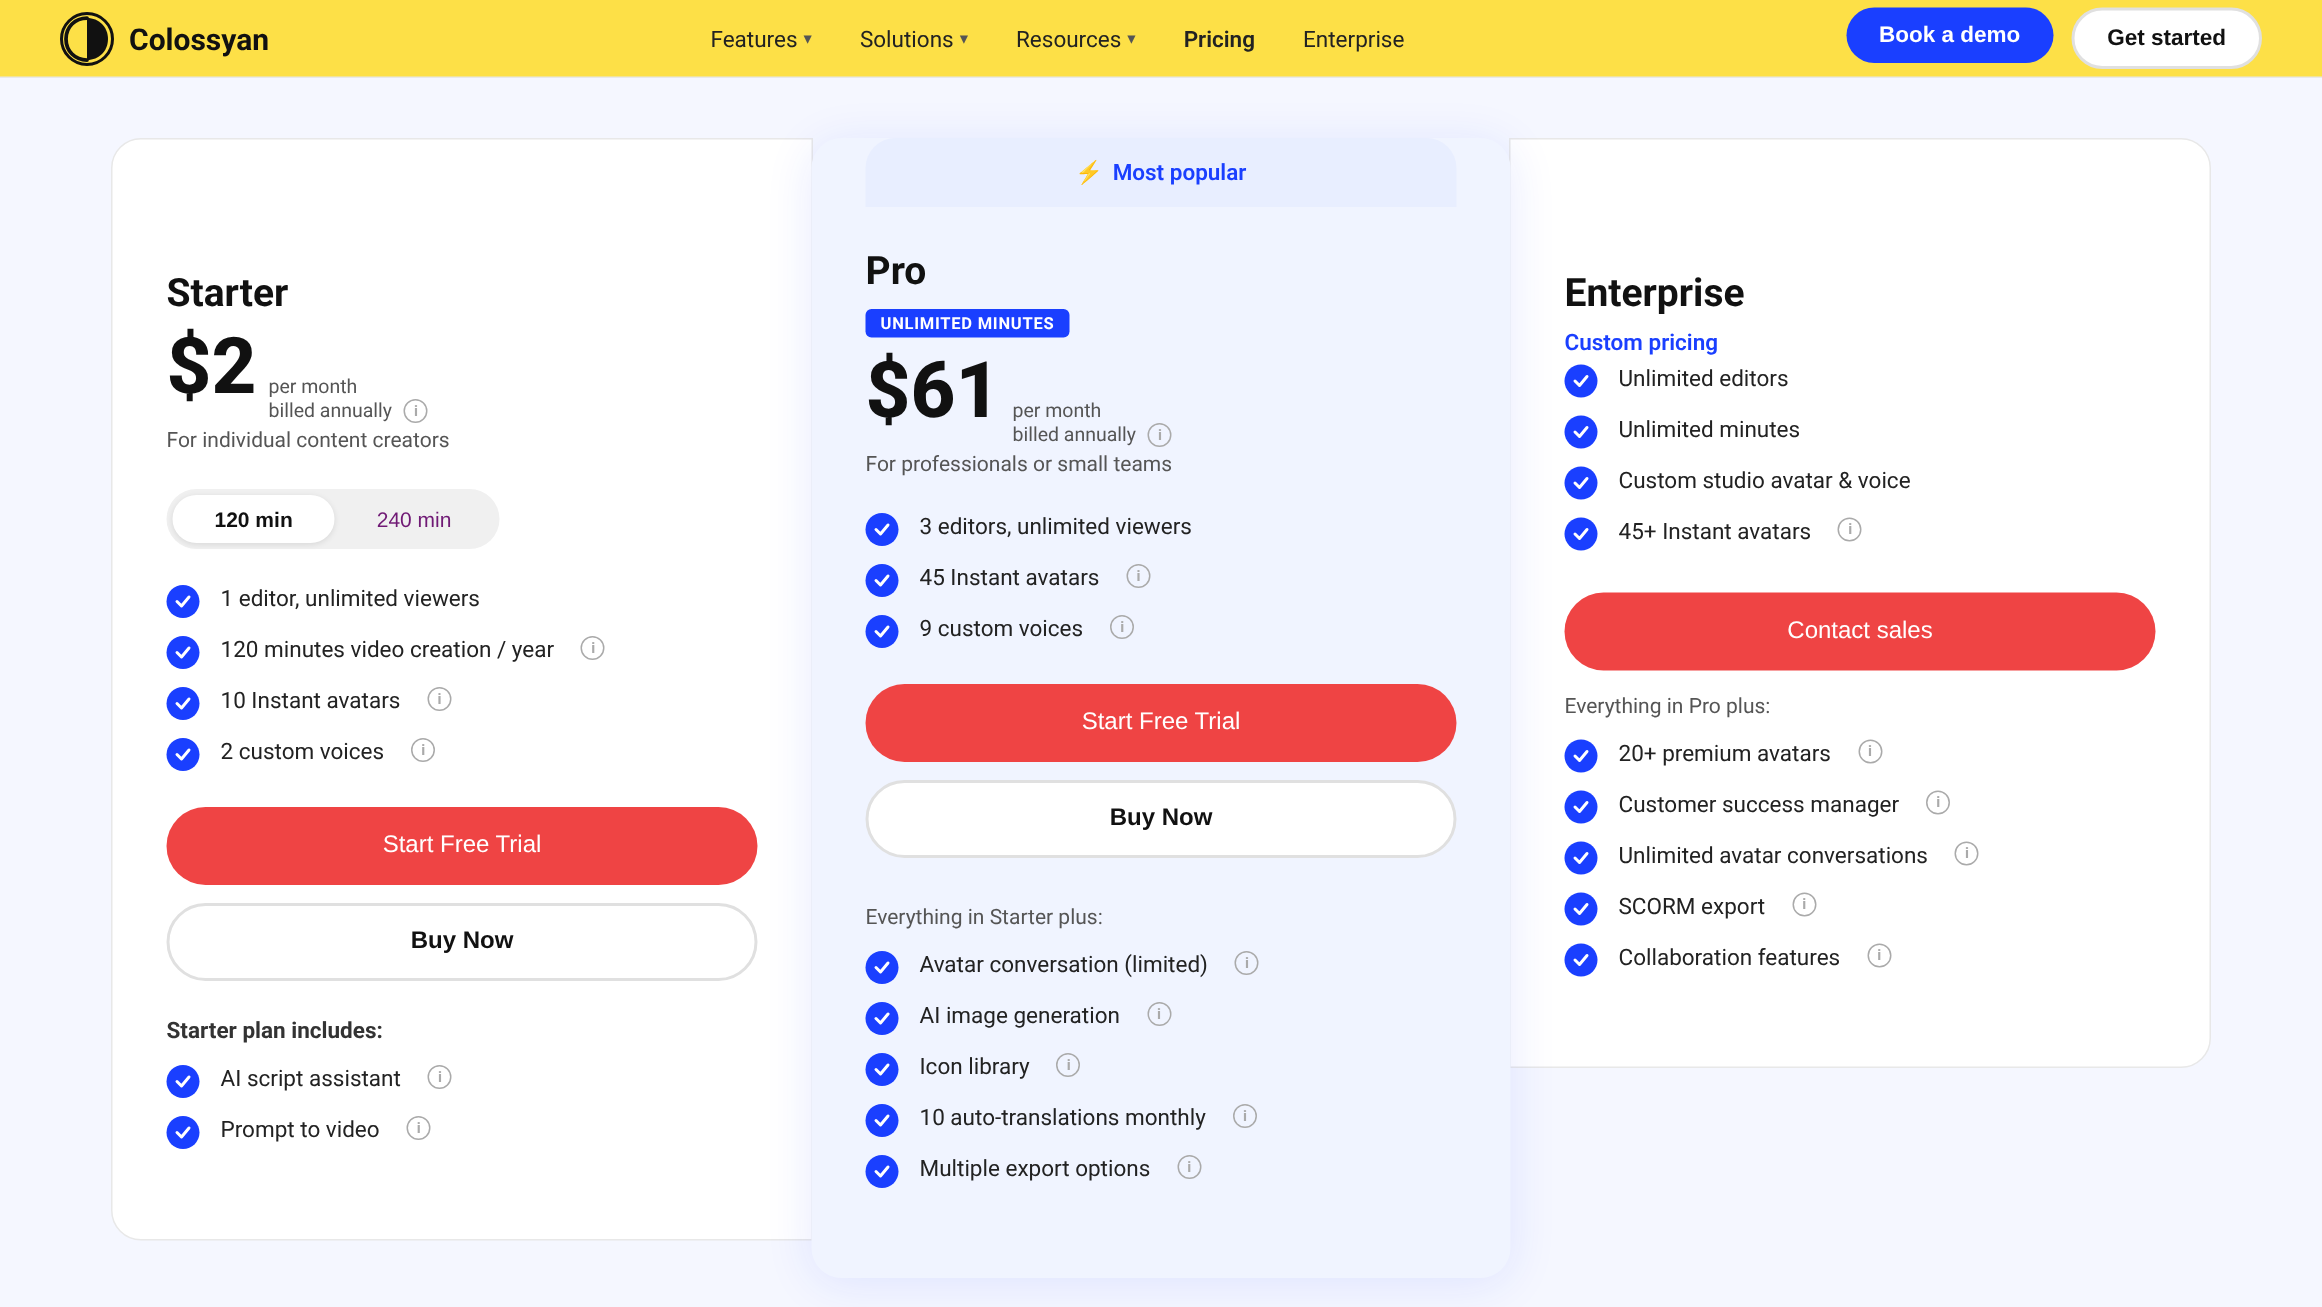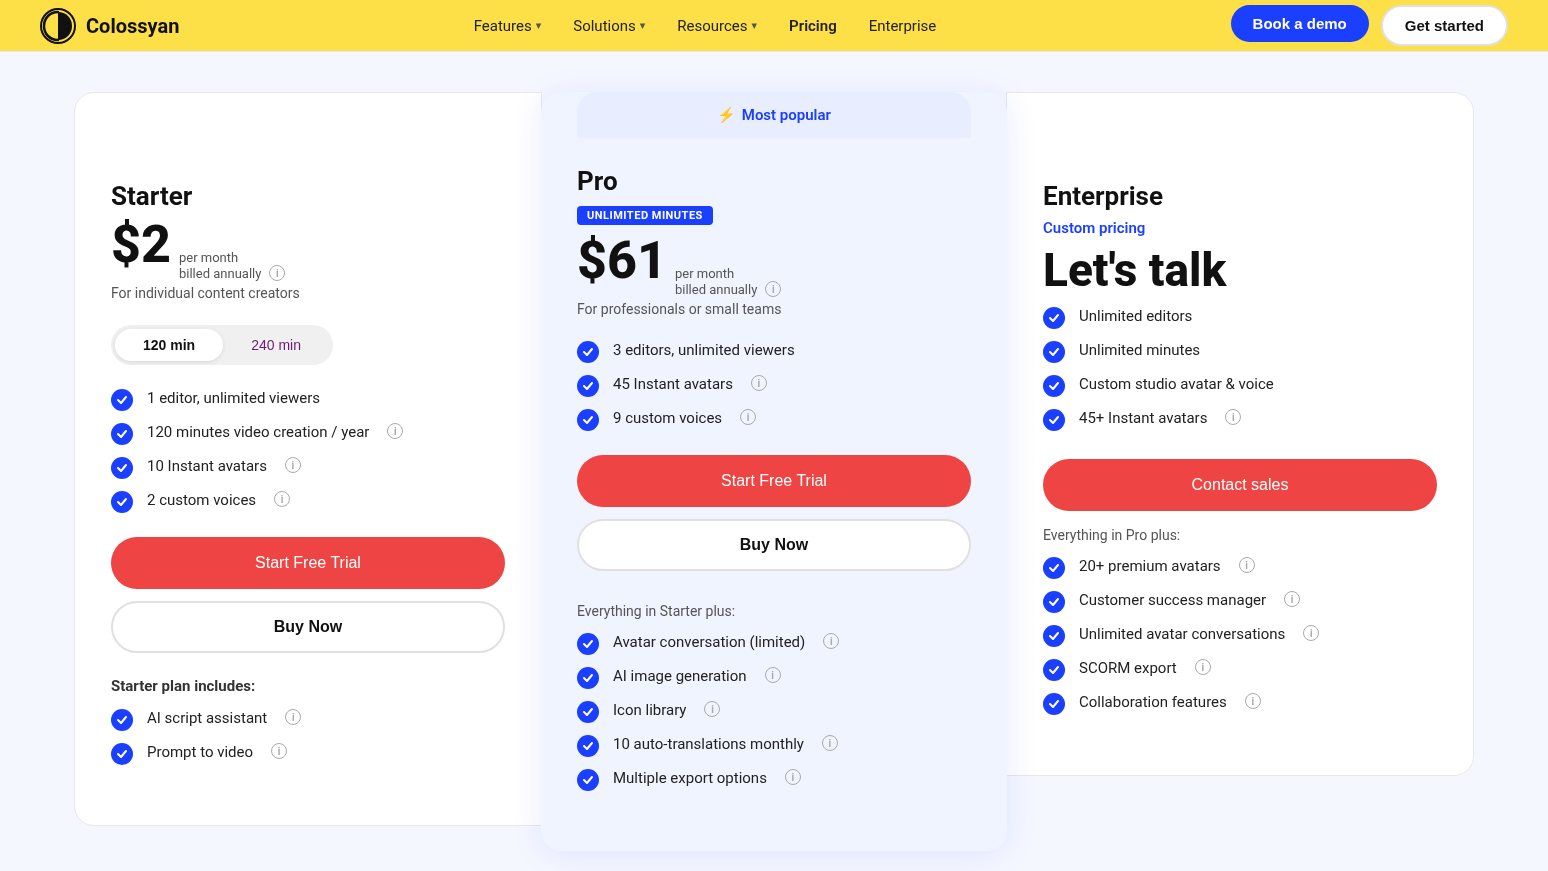--- a/index.html
+++ b/index.html
@@ -290,21 +290,20 @@
             </li>
           </ul>
         </div>
       </div>
     </div>
 
     <div class="card card-enterprise">
       <div style="height: 52px;"></div>
       <h2 class="plan-name">Enterprise</h2>
       <p class="custom-pricing-label">Custom pricing</p>
-      <h3 class="lets-talk">Let's talk</h3>
 
       <ul class="features-list" style="margin-bottom: 28px;">
         <li class="feature-item">
           <span class="check-icon">
             <svg viewBox="0 0 12 12" fill="none">
                 <polyline points="2,6 5,9 10,3" stroke="#fff" stroke-width="2" stroke-linecap="round" stroke-linejoin="round"></polyline>
               </svg>
           </span>
           <span>Unlimited editors</span>
         </li>

